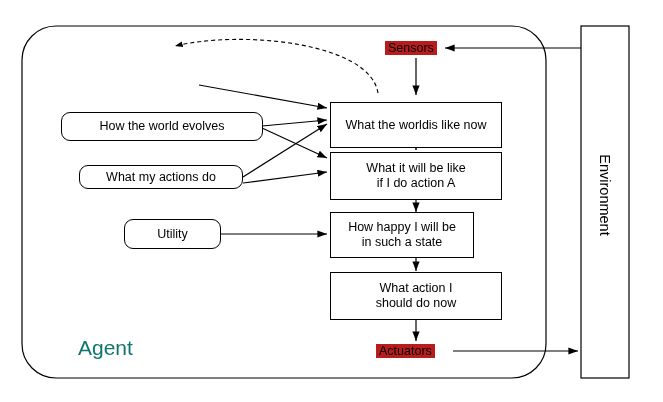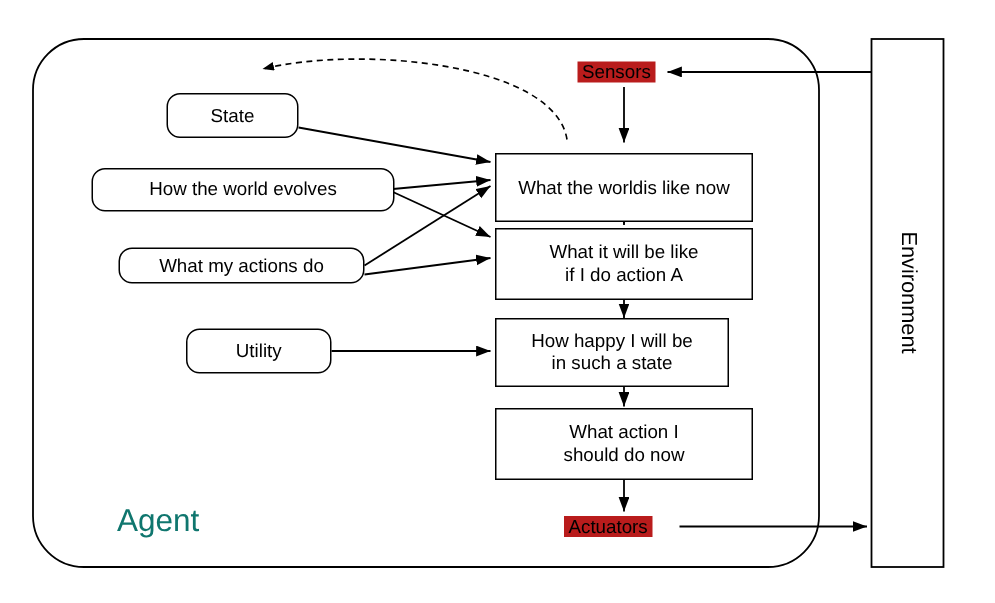--- a/index.html
+++ b/index.html
@@ -106,23 +106,20 @@
 
     <line x1="416" y1="200" x2="416" y2="212" stroke="#000000" stroke-width="1.2" marker-end="url(#arrow)"></line>
 
     <line x1="416" y1="258" x2="416" y2="271" stroke="#000000" stroke-width="1.2" marker-end="url(#arrow)"></line>
 
     <line x1="416" y1="320" x2="416" y2="341" stroke="#000000" stroke-width="1.2" marker-end="url(#arrow)"></line>
 
     <line x1="453" y1="351" x2="578" y2="351" stroke="#000000" stroke-width="1.2" marker-end="url(#arrow)"></line>
   </svg>
 
-  <div class="node rounded" style="left:111px; top:62px; width:88px; height:30px;">
-    <span>State</span>
-  </div>
 
   <div class="node rounded" style="left:61px; top:112px; width:202px; height:29px;">
     <span>How the world evolves</span>
   </div>
 
   <div class="node rounded" style="left:79px; top:165px; width:164px; height:24px;">
     <span>What my actions do</span>
   </div>
 
   <div class="node rounded" style="left:124px; top:219px; width:97px; height:30px;">
@@ -132,21 +129,21 @@
   <div class="node" style="left:330px; top:90px; width:172px; height:46px; flex-direction:row;margin-top:12px;">
     <span>What the world</span>
     <span>is like now</span>
   </div>
 
   <div class="node" style="left:330px; top:152px; width:172px; height:48px; flex-direction:column;">
     <span>What it will be like</span>
     <span>if I do action A</span>
   </div>
 
-  <div class="node" style="left:330px; top:212px; width:156px; height:46px; flex-direction:column;">
+  <div class="node" style="left:330px; top:212px; width:144px; height:46px; flex-direction:column;">
     <span>How happy I will be</span>
     <span>in such a state</span>
   </div>
 
   <div class="node" style="left:330px; top:272px; width:172px; height:48px; flex-direction:column;">
     <span>What action I</span>
     <span>should do now</span>
   </div>
 
   <div class="label-plain" style="left:385px; top:41px; padding:0 3px;">Sensors</div>

